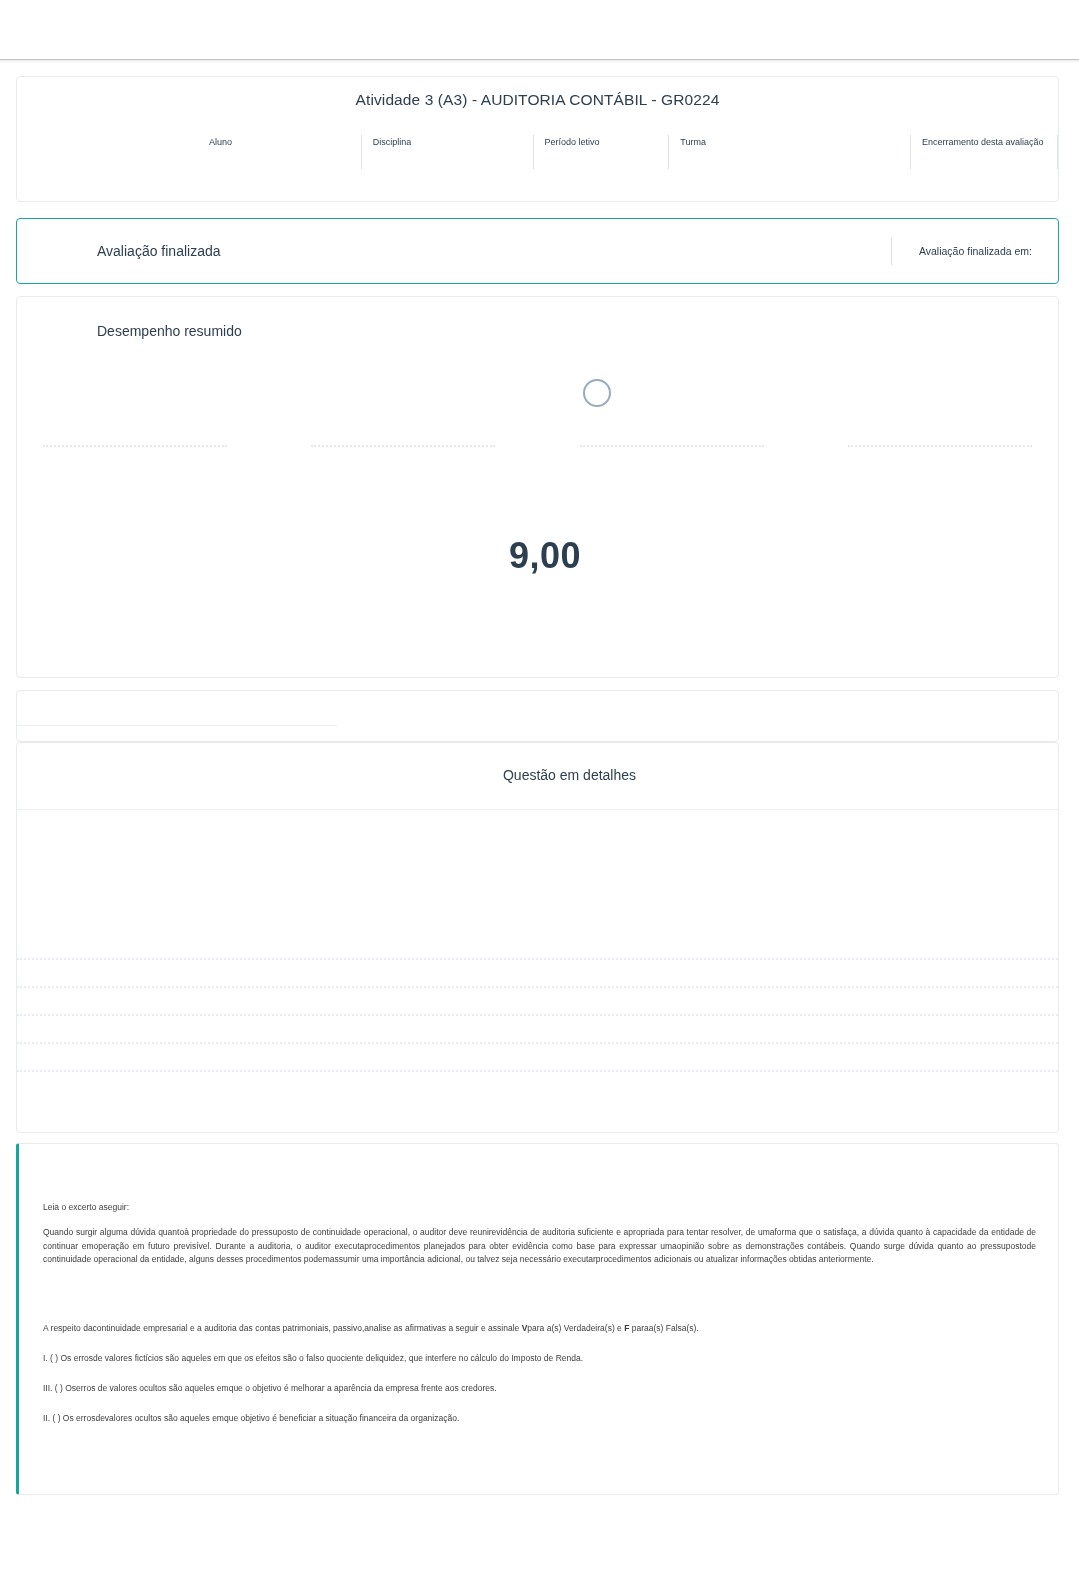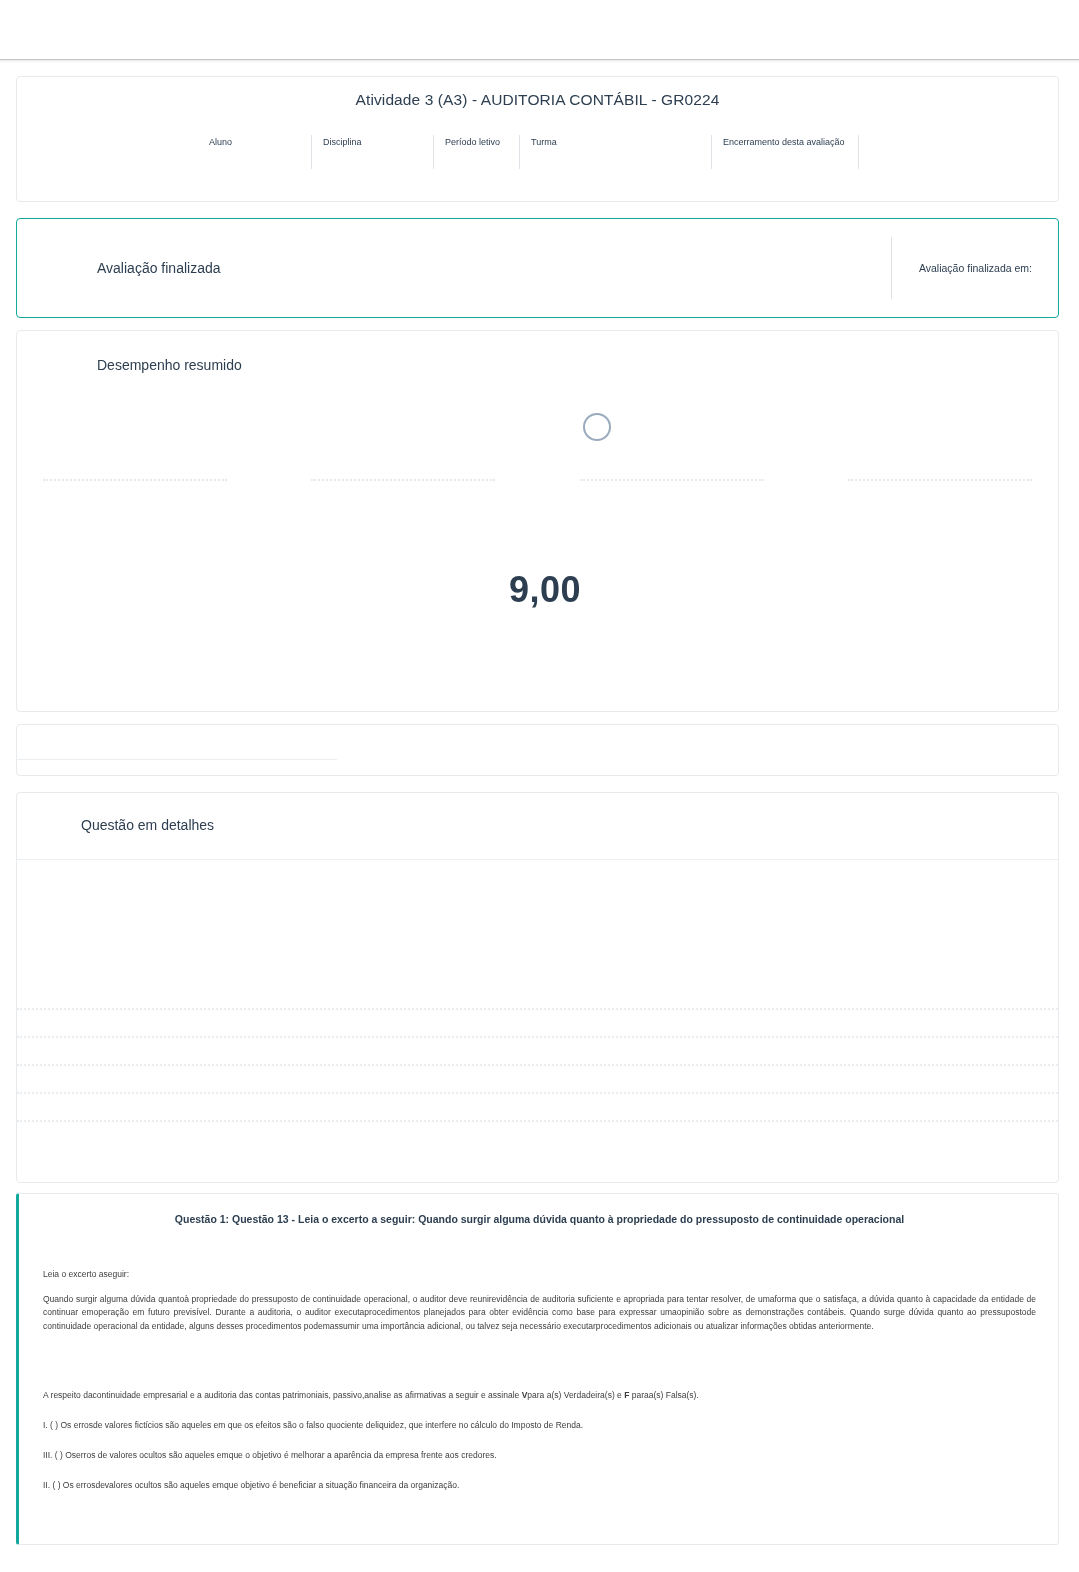--- a/index.html
+++ b/index.html
@@ -51,20 +51,21 @@
     font-weight: 400;
     color: #2c3e50;
     letter-spacing: 0.1px;
     padding-bottom: 26px;
   }
   .meta-row {
     display: flex;
     align-items: stretch;
     padding-left: 152px;
     height: 34px;
+    justify-content: space-between;
   }
   .meta-cell {
     position: relative;
     font-size: 9px;
     color: #2c3e50;
     padding-left: 12px;
     padding-top: 2px;
     line-height: 1.2;
   }
   .meta-cell.first { padding-left: 40px; }
@@ -87,21 +88,21 @@
   .m-disciplina { width: 122px; }
   .m-periodo    { width: 86px;  }
   .m-turma      { width: 192px; }
   .m-encerr     { width: 148px; }
 
   
   .finished-card {
     margin-top: 16px;
     border: 1px solid #13a89e;
     border-radius: 4px;
-    height: 100px;
+    height: 66px;
     display: flex;
     align-items: center;
     position: relative;
   }
   .finished-label {
     font-size: 14px;
     font-weight: 400;
     color: #2c3e50;
     padding-left: 80px;
   }
@@ -180,21 +181,22 @@
     content: "";
     position: absolute;
     left: 0; top: 34px;
     width: 320px;
     height: 1px;
     background: #eceff2;
   }
 
   
   .detail-card {
-    margin-top: 16px;
+    margin-top: 0;
+    text-align: center;
   }
   .detail-title {
     font-size: 14px;
     padding: 24px 0 26px 64px;
     color: #2c3e50;
     border-bottom: 1px solid #eceff2;
   }
   .detail-body {
     position: relative;
     height: 322px;
@@ -322,21 +324,20 @@
     <div class="detail-body">
       <div class="detail-skel ds1"></div>
       <div class="detail-skel ds2"></div>
       <div class="detail-skel ds3"></div>
       <div class="detail-skel ds4"></div>
       <div class="detail-skel ds5"></div>
     </div>
   </div>
 
   <div class="question-card">
-    <div class="q-head">Questão 1: Questão 13 - Leia o excerto a seguir: Quando surgir alguma dúvida quanto à propriedade do pressuposto de continuidade operacional</div>
 
     <div class="q-intro">Leia o excerto aseguir:</div>
 
     <div class="q-para">Quando surgir alguma dúvida quantoà propriedade do pressuposto de continuidade operacional, o auditor deve reunirevidência de auditoria suficiente e apropriada para tentar resolver, de umaforma que o satisfaça, a dúvida quanto à capacidade da entidade de continuar emoperação em futuro previsível. Durante a auditoria, o auditor executaprocedimentos planejados para obter evidência como base para expressar umaopinião sobre as demonstrações contábeis. Quando surge dúvida quanto ao pressupostode continuidade operacional da entidade, alguns desses procedimentos podemassumir uma importância adicional, ou talvez seja necessário executarprocedimentos adicionais ou atualizar informações obtidas anteriormente.</div>
 
 
     <div class="q-lead">
       <span>A respeito dacontinuidade empresarial e a auditoria das contas patrimoniais, passivo,analise as afirmativas a seguir e assinale </span><b>V</b><span>para a(s) Verdadeira(s) e </span><b>F</b><span> paraa(s) Falsa(s).</span>
     </div>
 

